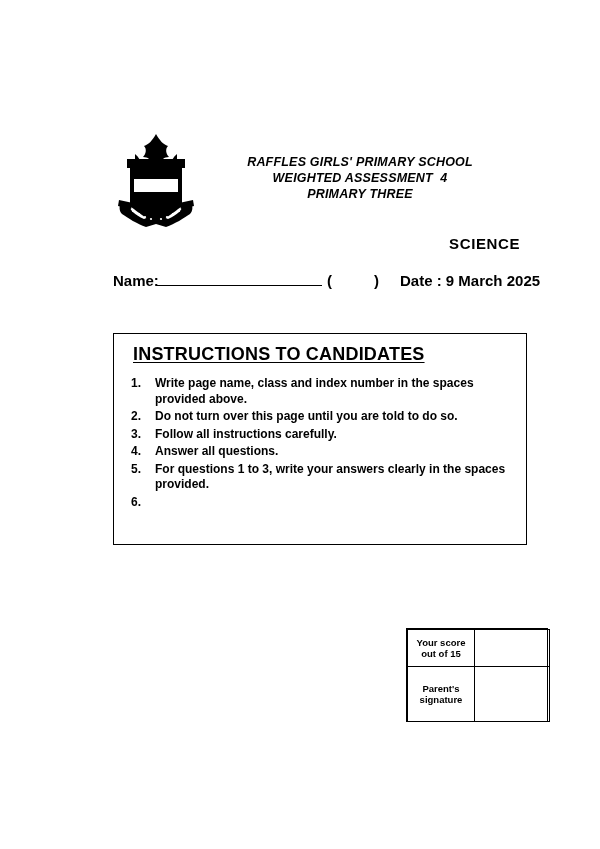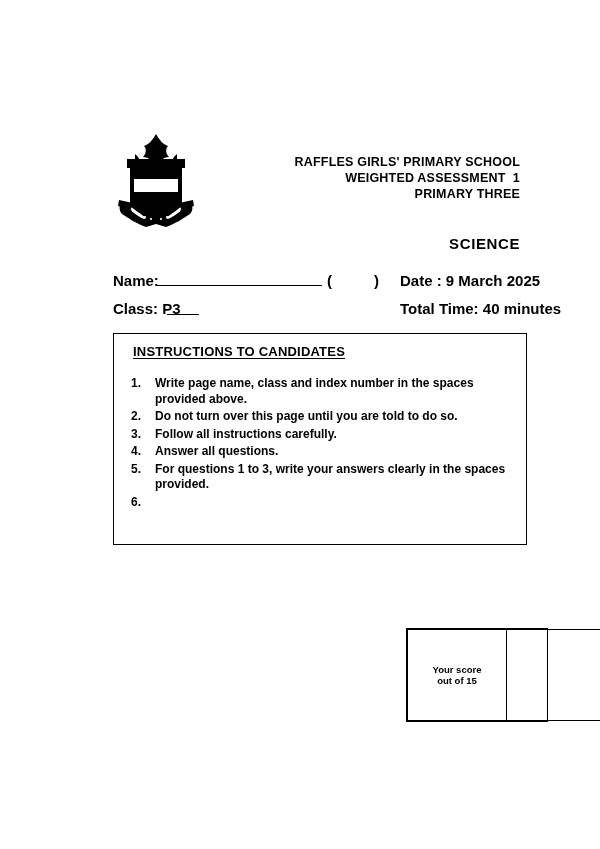--- a/index.html
+++ b/index.html
@@ -39,22 +39,23 @@
     width: 86px;
     height: 100px;
   }
   .crest svg { display: block; }
 
   .school-titles {
     position: absolute;
     left: 200px;
     top: 22px;
     width: 320px;
-    text-align: right;
+    text-align: center;
     line-height: 16px;
+    font-style: italic;
   }
   .school-titles div {
     font-size: 12.5px;
     font-weight: bold;
     letter-spacing: 0.2px;
     white-space: pre;
   }
 
   .subject {
     position: absolute;
@@ -111,21 +112,21 @@
     top: 333px;
     width: 414px;
     height: 212px;
     border: 1.3px solid #000;
     box-sizing: border-box;
   }
   .instructions-title {
     position: absolute;
     left: 19px;
     top: 10px;
-    font-size: 13px;
+    font-size: 18px;
     font-weight: bold;
     text-decoration: underline;
     text-underline-offset: 2px;
     letter-spacing: 0.2px;
   }
   .instructions-list {
     position: absolute;
     left: 13px;
     top: 42px;
     right: 18px;
@@ -166,21 +167,21 @@
     border-collapse: collapse;
     table-layout: fixed;
   }
   .score-table td {
     border: 1.1px solid #000;
     font-size: 9.5px;
     font-weight: bold;
     text-align: center;
     vertical-align: middle;
     line-height: 11px;
-    padding: 16px;
+    padding: 0;
   }
   .score-table td.label-cell { width: 66px; }
   .score-table td.value-cell { width: 74px; }
   .score-table tr.row-score { height: 37px; }
   .score-table tr.row-parent { height: 55px; }
   .score-table td .l2 { display: block; }
 </style>
 </head>
 <body>
 
@@ -215,42 +216,37 @@
           <circle cx="48" cy="87" r="1.1"></circle>
           <circle cx="54" cy="85" r="1.1"></circle>
           <circle cx="60" cy="82" r="1.1"></circle>
           <circle cx="66" cy="79" r="1.1"></circle>
         </g>
       </svg>
     </div>
 
     <div class="school-titles">
       <div>RAFFLES GIRLS' PRIMARY SCHOOL</div>
-      <div>WEIGHTED ASSESSMENT  1</div>
+      <div>WEIGHTED ASSESSMENT  4</div>
       <div>PRIMARY THREE</div>
     </div>
 
     <div class="subject">SCIENCE</div>
   </div>
 
   <div class="info-rows">
 
     <div class="info-row">
       <span class="lbl-name">Name:</span>
       <span class="name-rule"></span>
       <span class="paren-open">(</span>
       <span class="paren-close">)</span>
       <span class="date-text">Date : 9 March 2025</span>
     </div>
 
-    <div class="info-row">
-      <span class="lbl-class">Class: P3</span>
-      <span class="class-rule"></span>
-      <span class="time-text">Total Time: 40 minutes</span>
-    </div>
   </div>
 
   <div class="instructions-box">
     <div class="instructions-title">INSTRUCTIONS TO CANDIDATES</div>
     <ul class="instructions-list">
       <li>
         <span class="num">1.</span>
         <span>Write page name, class and index number in the spaces provided above.</span>
       </li>
       <li>
@@ -278,17 +274,24 @@
   <div class="score-table">
     <table>
       <tbody>
         <tr class="row-score">
           <td class="label-cell">
             <span>Your score</span>
             <span class="l2">out of 15</span>
           </td>
           <td class="value-cell"></td>
         </tr>
+        <tr class="row-parent">
+          <td class="label-cell">
+            <span>Parent's</span>
+            <span class="l2">signature</span>
+          </td>
+          <td class="value-cell"></td>
+        </tr>
       </tbody>
     </table>
   </div>
 
 </div>
 
 </body></html>

